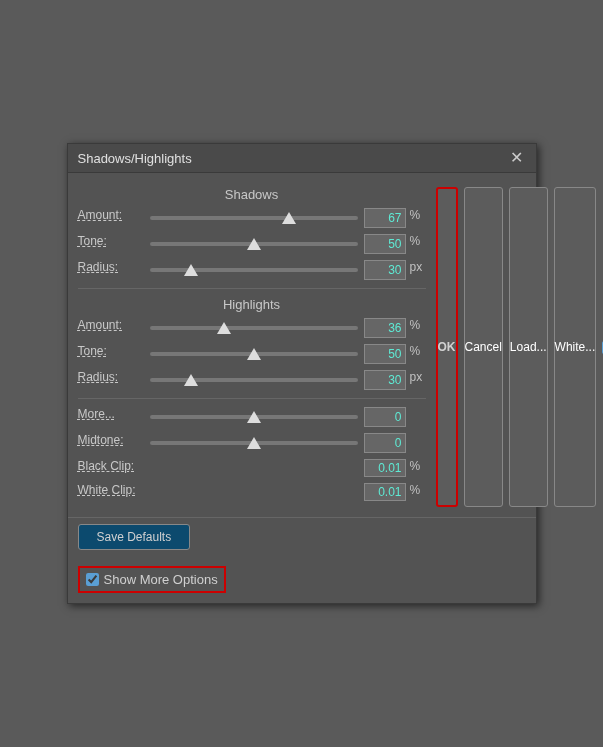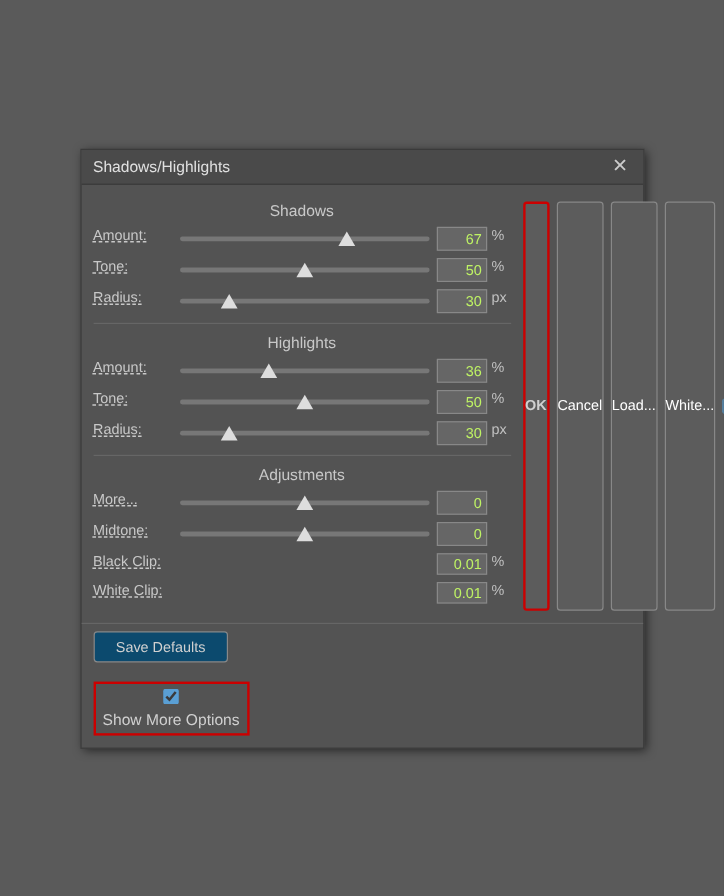--- a/index.html
+++ b/index.html
@@ -105,21 +105,21 @@
       border-left: 7px solid transparent;
       border-right: 7px solid transparent;
       border-bottom: 12px solid #ddd;
       top: -4px;
       transform: translateX(-50%);
     }
     .value-input {
       width: 42px;
       background: #666;
       border: 1px solid #888;
-      color: #bef264;
+      color: #5eead4;
       text-align: right;
       padding: 1px 3px;
       font-size: 12px;
       margin-left: 6px;
     }
     .unit {
       margin-left: 4px;
       font-size: 12px;
       color: #c0c0c0;
       width: 16px;
@@ -172,21 +172,20 @@
       border-radius: 3px;
       margin-bottom: 8px;
     }
     .show-more-row {
       display: flex;
       align-items: center;
       gap: 5px;
       border: 2px solid #cc0000;
       padding: 4px 6px;
       display: inline-flex;
-      flex-direction: column;
     }
   </style>
 </head>
 <body>
 
 <div class="dialog">
 
   <div class="title-bar">
     <span>Shadows/Highlights</span>
     <button class="close-btn">✕</button>
@@ -263,21 +262,20 @@
           <div class="slider-track">
             <div class="slider-thumb" style="left: 20%"></div>
           </div>
         </div>
         <input class="value-input" type="text" value="30" style="">
         <span class="unit">px</span>
       </div>
 
       <hr class="divider">
 
-      <div class="section-header">Adjustments</div>
 
       <div class="row">
         <span class="row-label">More...</span>
         <div class="slider-container">
           <div class="slider-track">
             <div class="slider-thumb" style="left: 50%"></div>
           </div>
         </div>
         <input class="value-input" type="text" value="0" style="">
         <span class="unit"></span>

